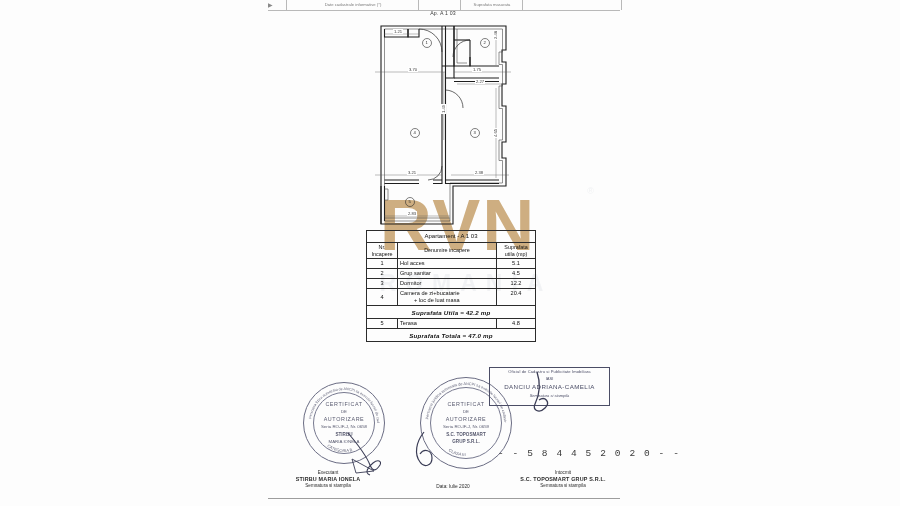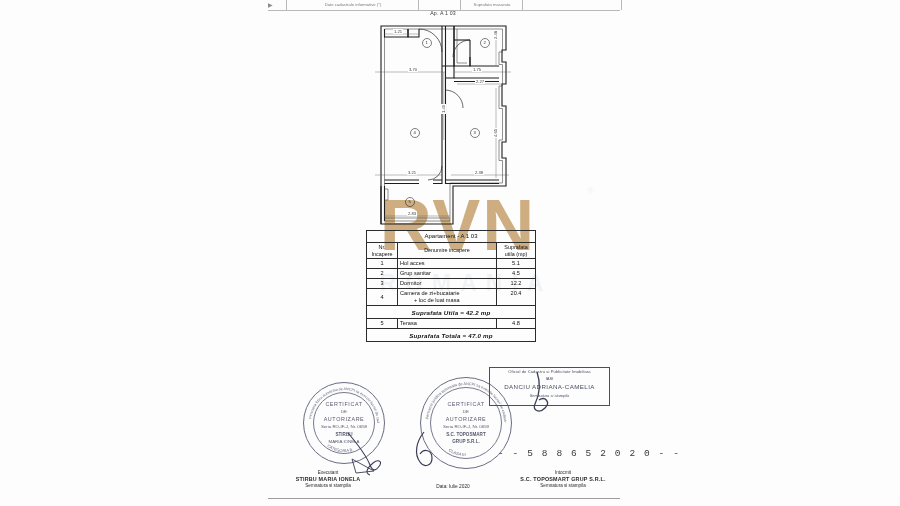--- a/index.html
+++ b/index.html
@@ -407,21 +407,21 @@
   <div class="officebox">
     <div class="ob1">Oficiul de Cadastru si Publicitate Imobiliara</div>
     <div class="ob2">IASI</div>
     <div class="ob3">DANCIU ADRIANA-CAMELIA</div>
     <div class="ob4">Semnatura si stampila</div>
   </div>
   <svg class="sig-scribble" style="left:525px;top:368px;" width="40" height="52">
     <path d="M12,4 C16,16 14,28 10,36 C7,42 14,46 20,40 C26,34 20,28 14,32" fill="none" stroke="#3a3c55" stroke-width="1.3"></path>
   </svg>
 
-  <div class="barcode">- - 5 8 8 6 5  2 0 2 0 - -</div>
+  <div class="barcode">- - 5 8 4 4 5  2 0 2 0 - -</div>
 
   <div class="foot foot-left">
     <div class="f1">Executant</div>
     <div class="f2">STIRBU MARIA IONELA</div>
     <div class="f3">Semnatura si stampila</div>
   </div>
 
   <div class="foot foot-right">
     <div class="f1">Intocmit</div>
     <div class="f2">S.C. TOPOSMART GRUP S.R.L.</div>

